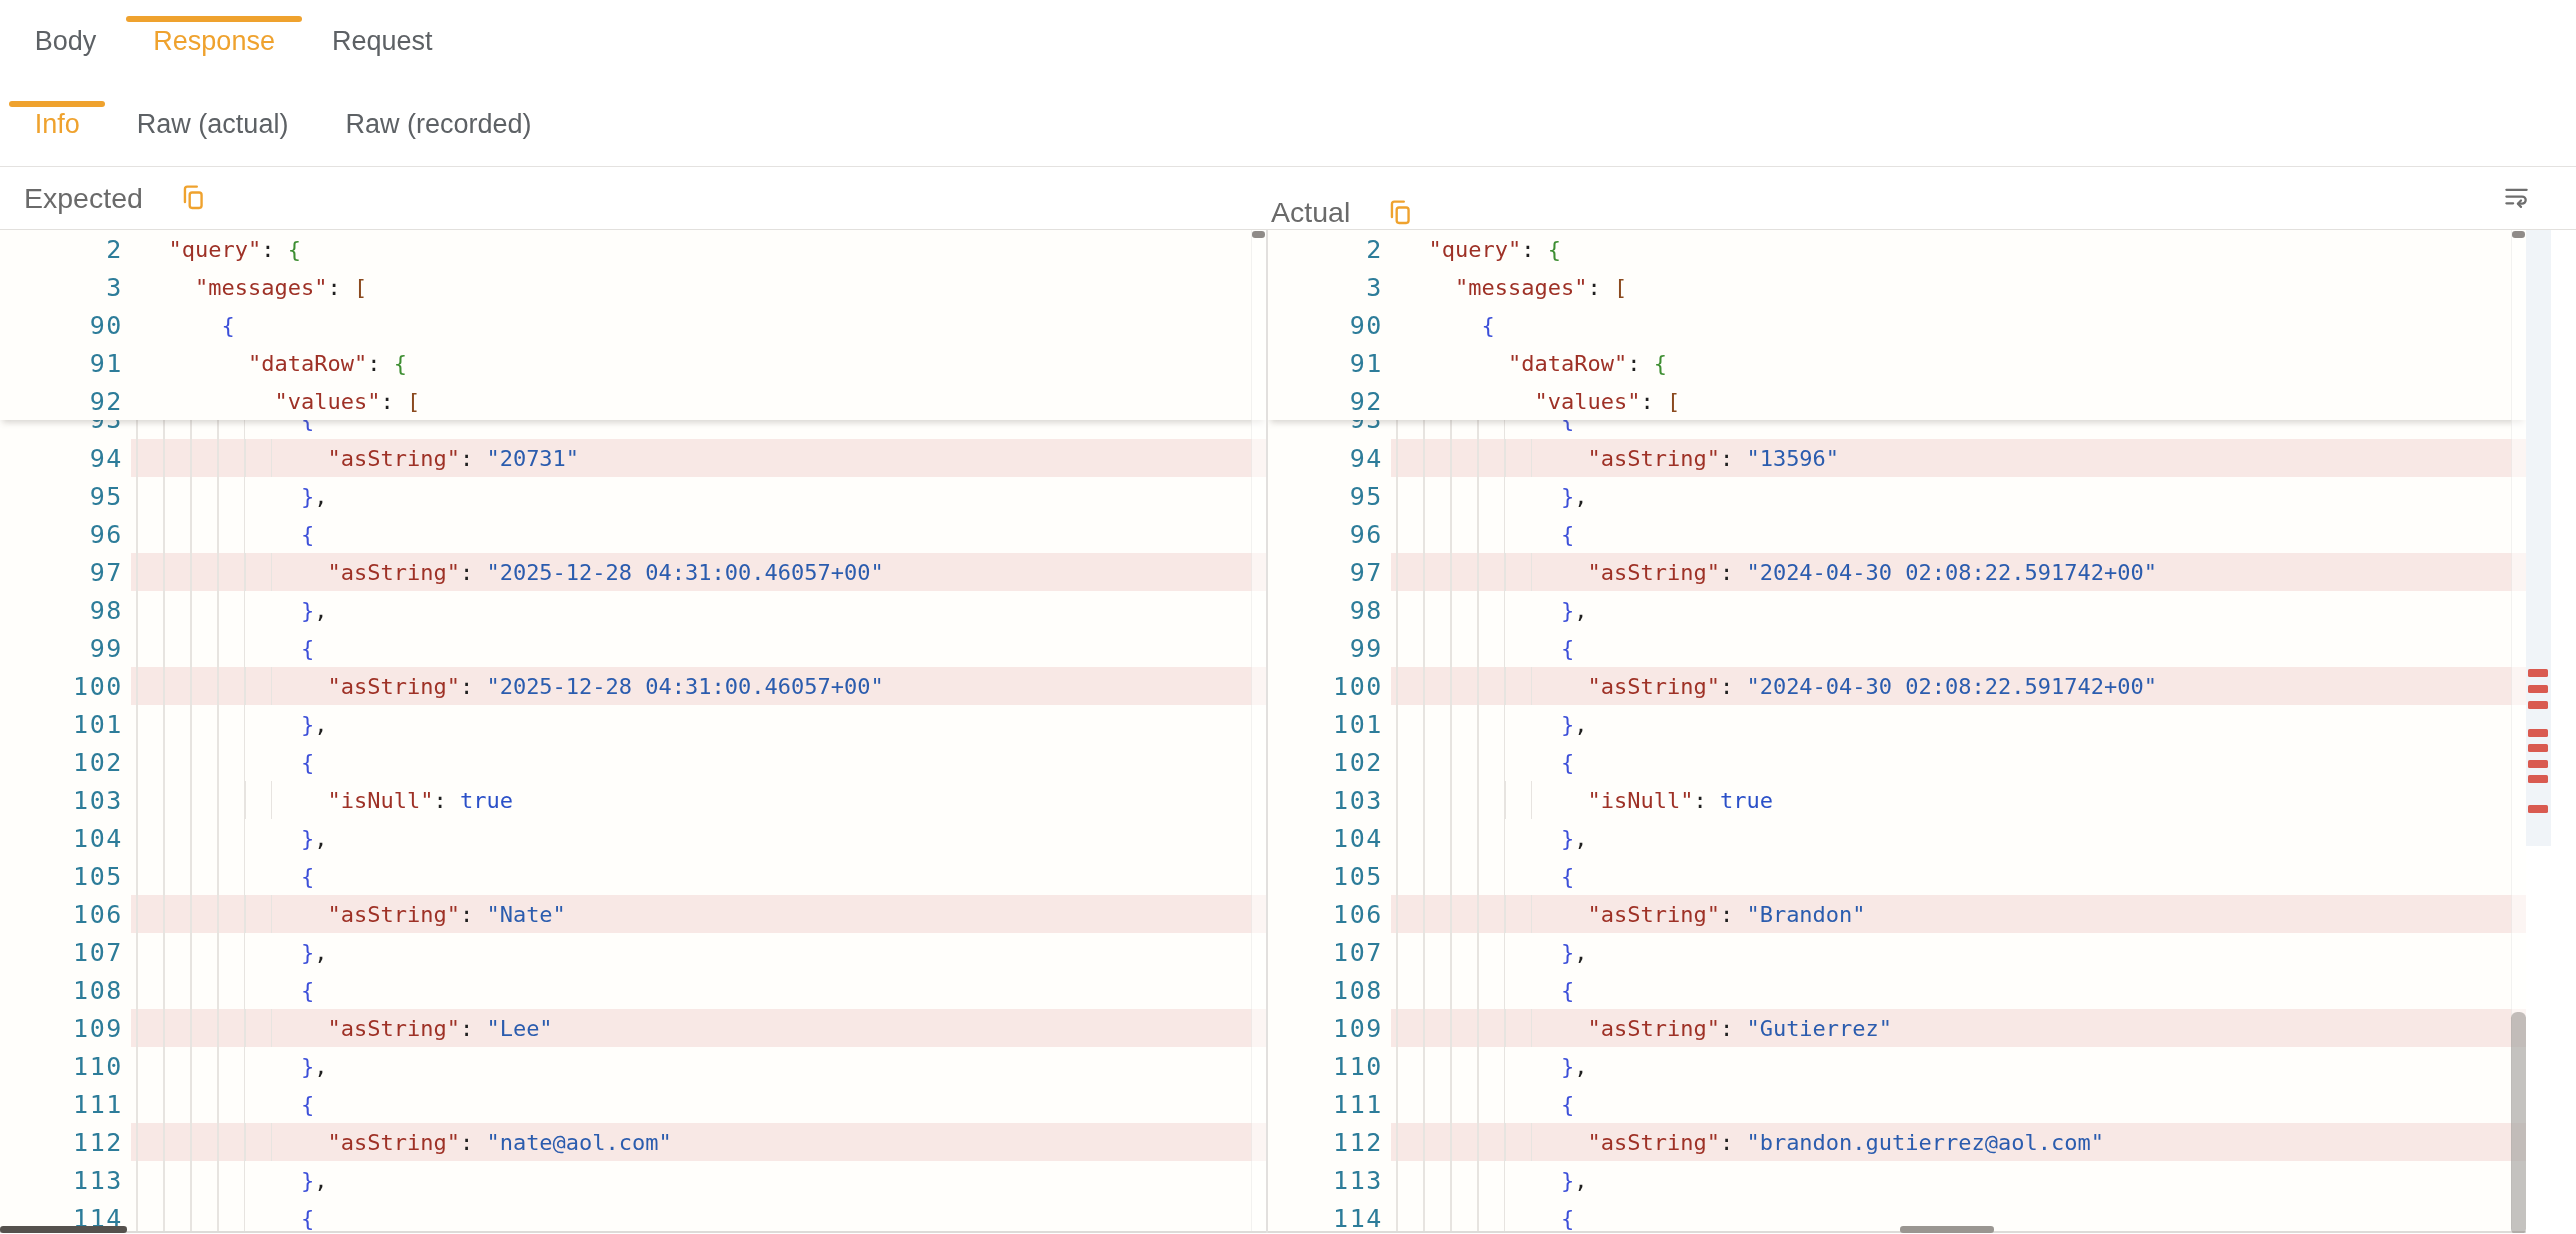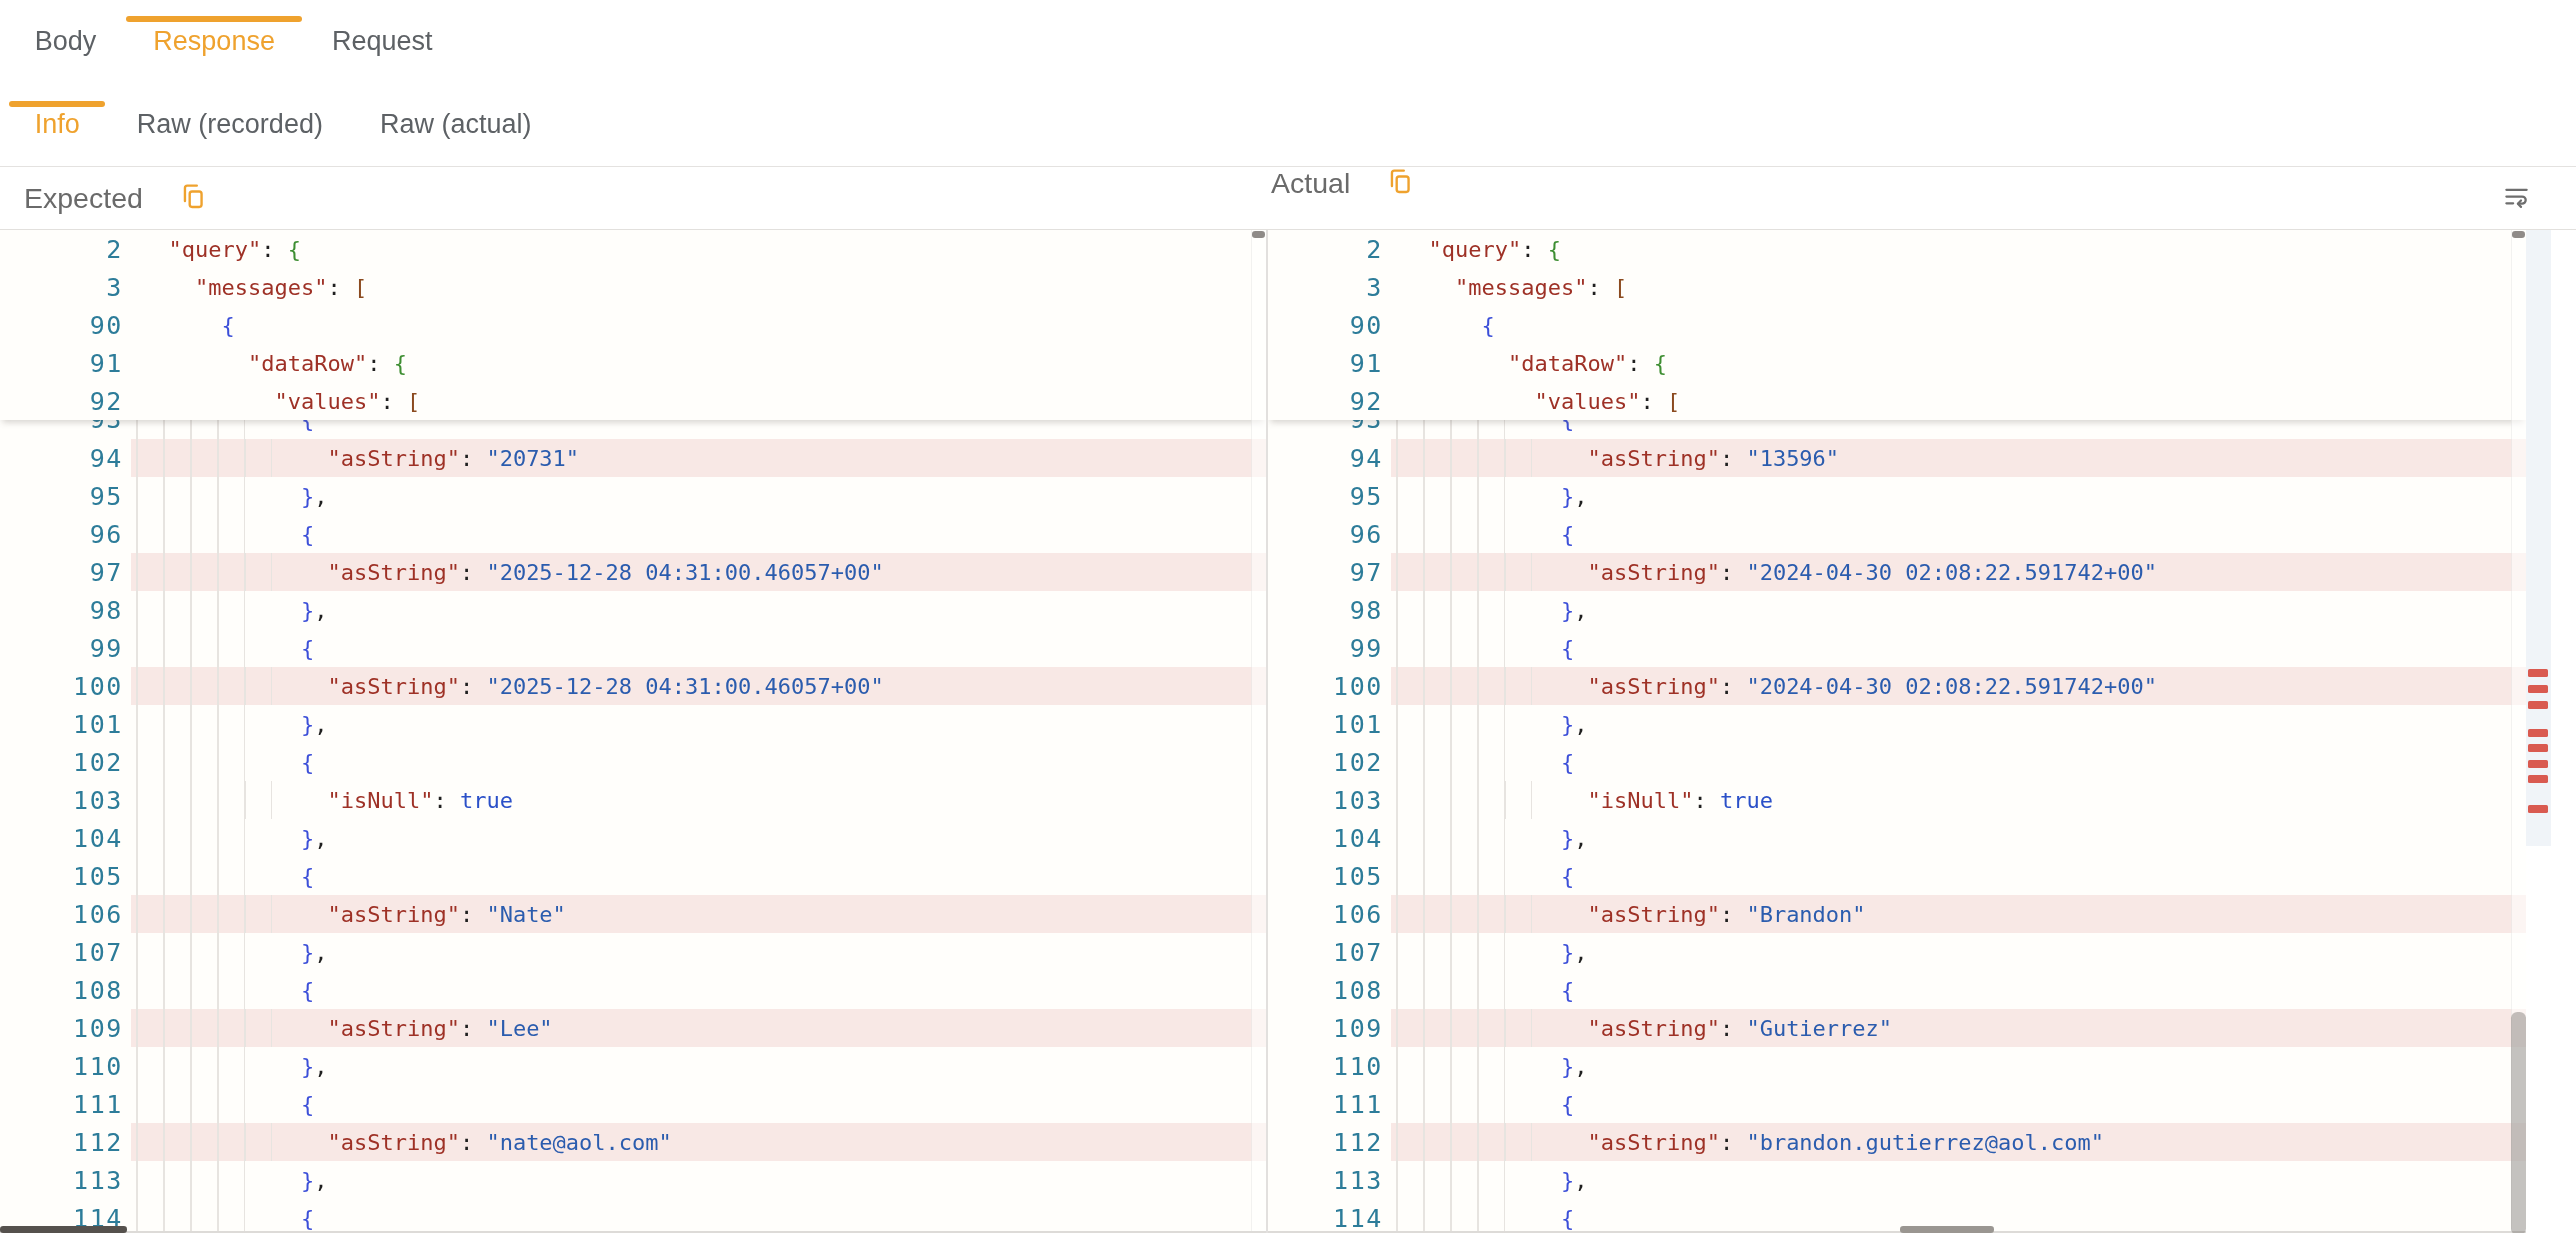--- a/index.html
+++ b/index.html
@@ -14,21 +14,21 @@
          font-size:27px; color:#5d6165; cursor:pointer; white-space:nowrap; }
   .tab.active { color:var(--accent,#EFA22E); }
   .tabbar-primary .tab.active::before { content:''; position:absolute; left:1.6px; right:1.6px;
         top:16px; height:5.5px; border-radius:3.2px; background:var(--accent,#EFA22E); }
   .tabbar-secondary .tab.active::before { content:''; position:absolute; left:3.2px; right:3.2px;
         top:19px; height:5.5px; border-radius:3.2px; background:var(--accent,#EFA22E); }
 
   
   .subheader { position:relative; height:63px; border-bottom:1.6px solid #e2e0dd;
                display:flex; align-items:center; background:#fff; }
-  .sub-group { display:flex; align-items:flex-start; gap:36px; }
+  .sub-group { display:flex; align-items:flex-end; gap:36px; }
   .sub-group.left { margin-left:24px; }
   .sub-group.right { position:absolute; left:1259px; top:0; bottom:0;margin-left:12px; }
   .pane-title { font-size:28.5px; color:#6a6a6a; }
   .icon-btn { background:none; border:none; padding:0; margin:0; cursor:pointer;
               display:flex; align-items:center; }
   .wrap-btn { position:absolute; right:46px; top:50%; transform:translateY(-50%); }
 
   
   .diff { position:relative; height:1003px; background:#ffffff; overflow:hidden; }
   .pane { position:absolute; top:0; bottom:0; background:#FFFEFB; overflow:hidden; }
@@ -82,22 +82,22 @@
 <body>
 
 <div class="tabbar tabbar-primary">
   <div class="tab">Body</div>
   <div class="tab active">Response</div>
   <div class="tab">Request</div>
 </div>
 
 <div class="tabbar tabbar-secondary">
   <div class="tab active">Info</div>
+  <div class="tab">Raw (actual)</div>
   <div class="tab">Raw (recorded)</div>
-  <div class="tab">Raw (actual)</div>
 </div>
 
 <div class="subheader">
   <div class="sub-group left">
     <span class="pane-title">Expected</span>
     <button class="icon-btn">
       <span>
         <svg width="28.5" height="28.5" viewBox="0 0 24 24" fill="none" stroke="#EFA22E" stroke-width="2" stroke-linecap="round" stroke-linejoin="round">
           <rect x="9" y="8" width="10" height="13" rx="2"></rect>
           <path d="M5 16V5a2 2 0 0 1 2-2h8"></path>

